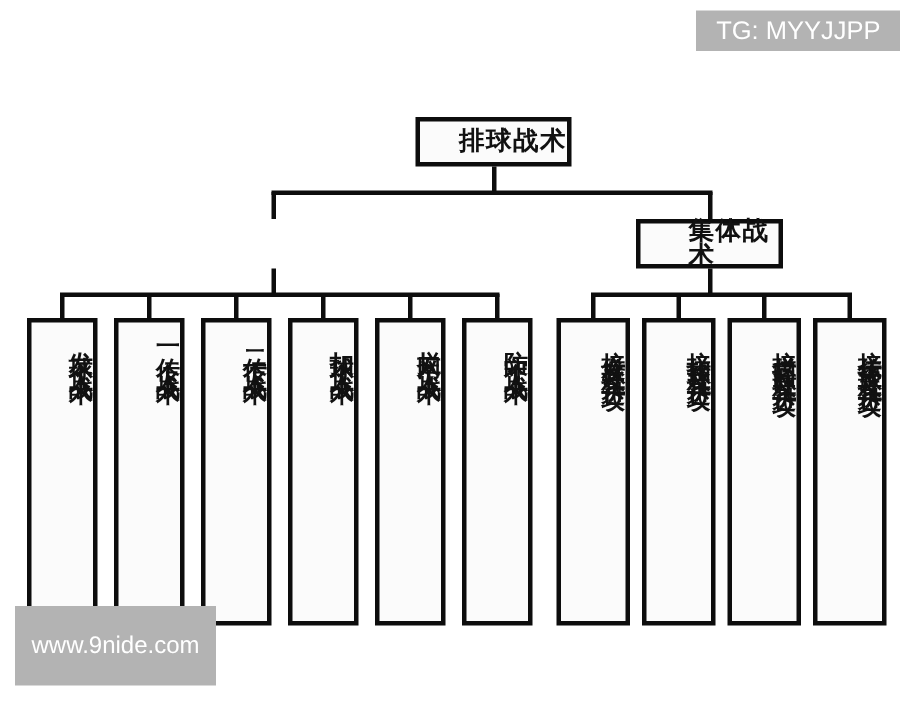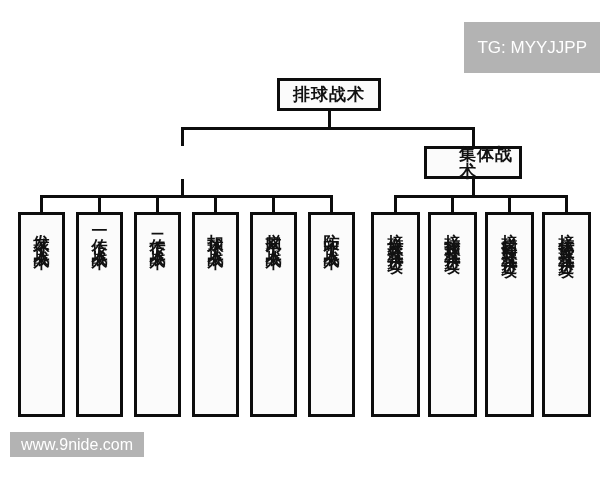--- a/index.html
+++ b/index.html
@@ -25,21 +25,21 @@
   }
 
   
   .node {
     position: absolute;
     box-sizing: border-box;
     background: #fbfbfb;
     border: 3px solid #0d0d0d;
     display: flex;
     align-items: center;
-    justify-content: center;
+    justify-content: flex-end;
     color: #111111;
     line-height: 1.0;
   }
 
   .node-root {
     font-size: 17px;
     font-weight: 700;
     letter-spacing: 1px;
   }
 
@@ -78,30 +78,30 @@
     background: #b3b3b3;
     color: #ffffff;
     font-family: "Liberation Sans", sans-serif;
     display: flex;
     align-items: center;
     justify-content: center;
     white-space: nowrap;
   }
   #watermark-top {
     right: 0;
-    top: 22px;
+    top: 7px;
     height: 27px;
-    padding: 12px 13px;
+    padding: 0 13px;
     font-size: 17px;
   }
   #watermark-bottom {
     left: 10px;
     bottom: 23px;
     height: 25px;
-    padding: 0 11px;
+    padding: 14px 11px;
     font-size: 16px;
   }
 </style>
 </head>
 <body>
 
 <div id="diagram">
 
   <div class="node node-root" id="node-root" style="left: 277px; top: 78px; width: 104px; height: 33px;">
     <span>排球战术</span>

